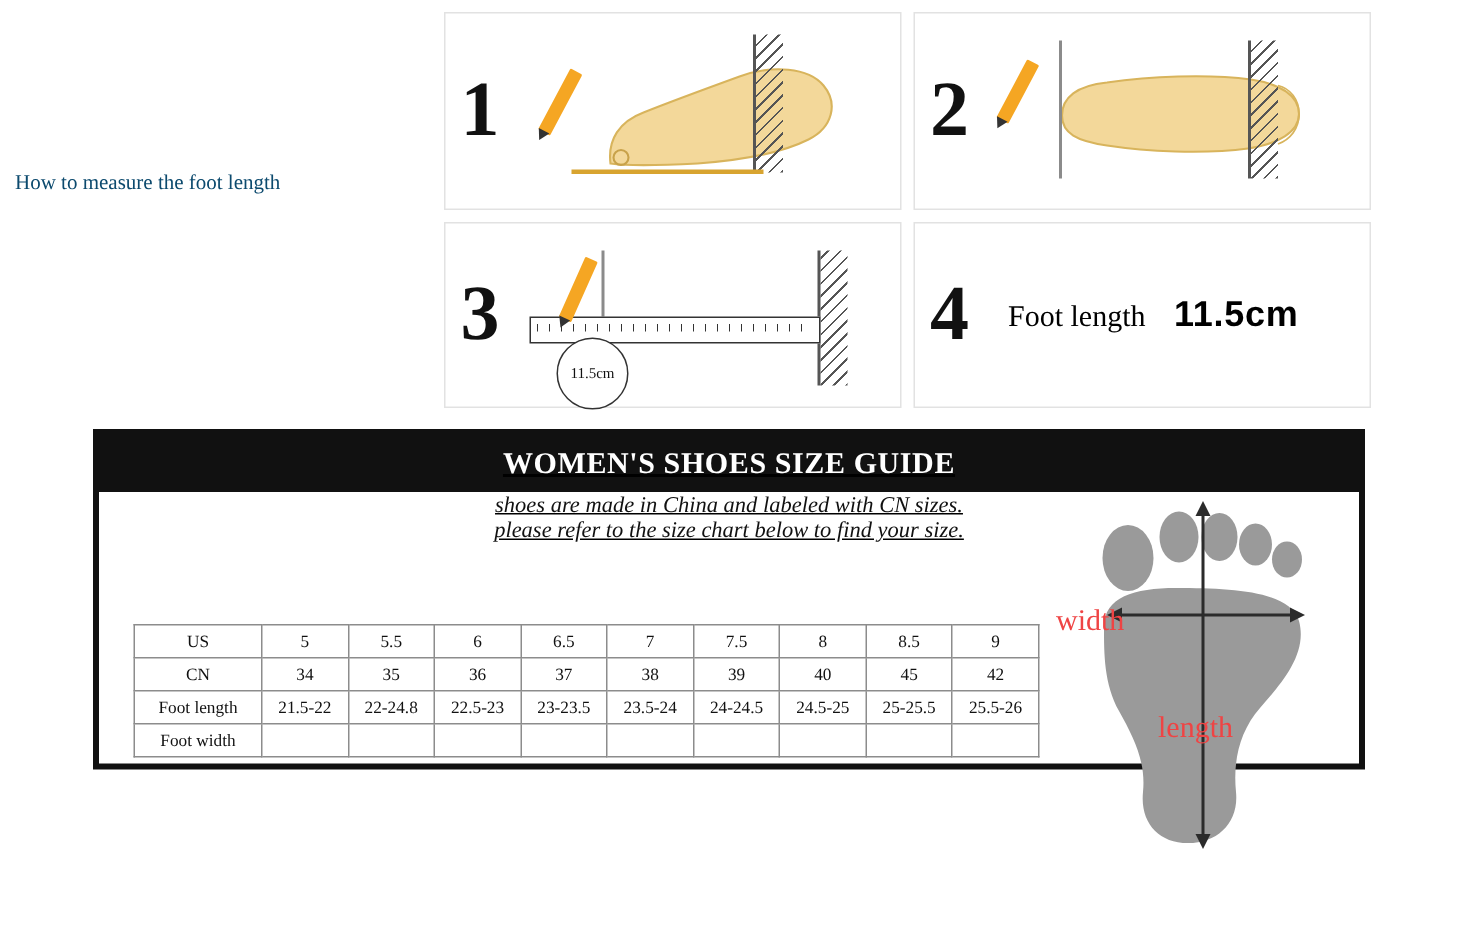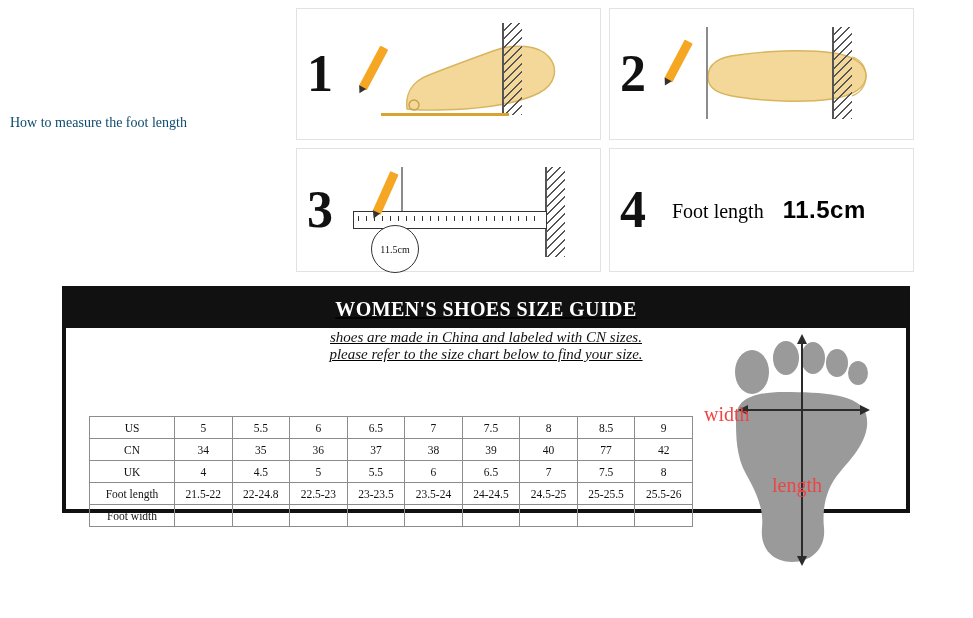--- a/index.html
+++ b/index.html
@@ -307,34 +307,22 @@
         </tr>
         <tr>
           <td class="rowhead">CN</td>
           <td>34</td>
           <td>35</td>
           <td>36</td>
           <td>37</td>
           <td>38</td>
           <td>39</td>
           <td>40</td>
-          <td>77</td>
+          <td>45</td>
           <td>42</td>
-        </tr>
-        <tr>
-          <td class="rowhead">UK</td>
-          <td>4</td>
-          <td>4.5</td>
-          <td>5</td>
-          <td>5.5</td>
-          <td>6</td>
-          <td>6.5</td>
-          <td>7</td>
-          <td>7.5</td>
-          <td>8</td>
         </tr>
         <tr>
           <td class="rowhead">Foot length</td>
           <td>21.5-22</td>
           <td>22-24.8</td>
           <td>22.5-23</td>
           <td>23-23.5</td>
           <td>23.5-24</td>
           <td>24-24.5</td>
           <td>24.5-25</td>

